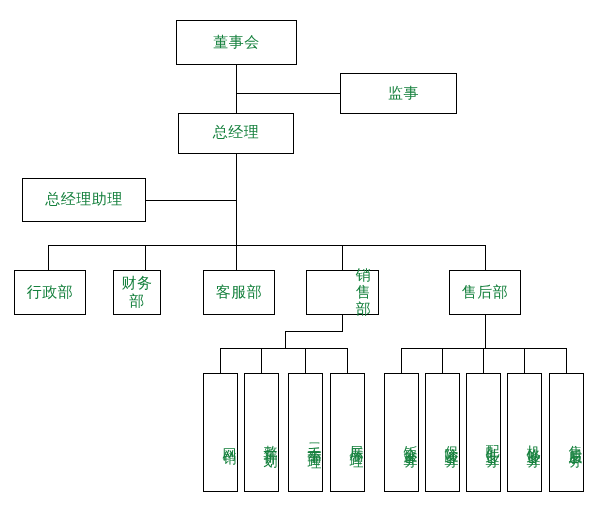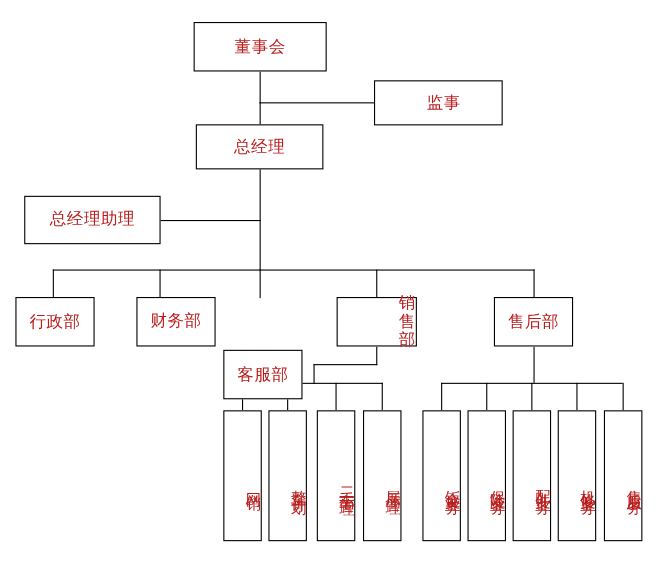--- a/index.html
+++ b/index.html
@@ -19,22 +19,22 @@
     overflow: hidden;
   }
   .node {
     position: absolute;
     box-sizing: border-box;
     border: 1px solid #000000;
     background: #ffffff;
     display: flex;
     align-items: center;
     justify-content: center;
-    text-align: right;
-    color: #b91c1c;
+    text-align: center;
+    color: #15803d;
     font-size: 15px;
     line-height: 1.15;
     letter-spacing: 0.5px;
     z-index: 2;
   }
   .node.vert {
     writing-mode: vertical-rl;
     text-orientation: upright;
     font-size: 14px;
     letter-spacing: 3px;
@@ -87,27 +87,27 @@
   <div class="conn v" style="left:401px; top:348px; height:25px;"></div>
   <div class="conn v" style="left:442px; top:348px; height:25px;"></div>
   <div class="conn v" style="left:483px; top:348px; height:25px;"></div>
   <div class="conn v" style="left:524px; top:348px; height:25px;"></div>
   <div class="conn v" style="left:566px; top:348px; height:25px;"></div>
 
   <div class="node" style="left:176px; top:20px; width:121px; height:45px;">董事会</div>
 
   <div class="node" style="left:340px; top:73px; width:117px; height:41px;padding-left:10px;">监事</div>
 
-  <div class="node" style="left:178px; top:113px; width:116px; height:41px;">总经理</div>
+  <div class="node" style="left:178px; top:113px; width:116px; height:41px;font-family:Liberation Mono, monospace;">总经理</div>
 
   <div class="node" style="left:14px; top:270px; width:72px; height:45px;">行政部</div>
 
   <div class="node" style="left:22px; top:178px; width:124px; height:44px;">总经理助理</div>
-  <div class="node" style="left:124px; top:270px; width:72px; height:45px;font-family:Liberation Mono, monospace;">财务部</div>
-  <div class="node" style="left:203px; top:270px; width:72px; height:45px;margin-top:48px;">客服部</div>
+  <div class="node" style="left:113px; top:270px; width:48px; height:45px;">财务部</div>
+  <div class="node" style="left:203px; top:270px; width:72px; height:45px;">客服部</div>
   <div class="node" style="left:306px; top:270px; width:73px; height:45px;padding-left:42px;">销售部</div>
   <div class="node" style="left:449px; top:270px; width:72px; height:45px;">售后部</div>
 
   <div class="node vert" style="left:203px; top:373px; width:35px; height:119px;">网销</div>
   <div class="node vert" style="left:244px; top:373px; width:35px; height:119px;">整车计划</div>
   <div class="node vert" style="left:288px; top:373px; width:35px; height:119px;">二手车管理</div>
   <div class="node vert" style="left:330px; top:373px; width:35px; height:119px;">展厅管理</div>
 
   <div class="node vert" style="left:384px; top:373px; width:35px; height:119px;">钣金业务</div>
   <div class="node vert" style="left:425px; top:373px; width:35px; height:119px;">保险业务</div>

